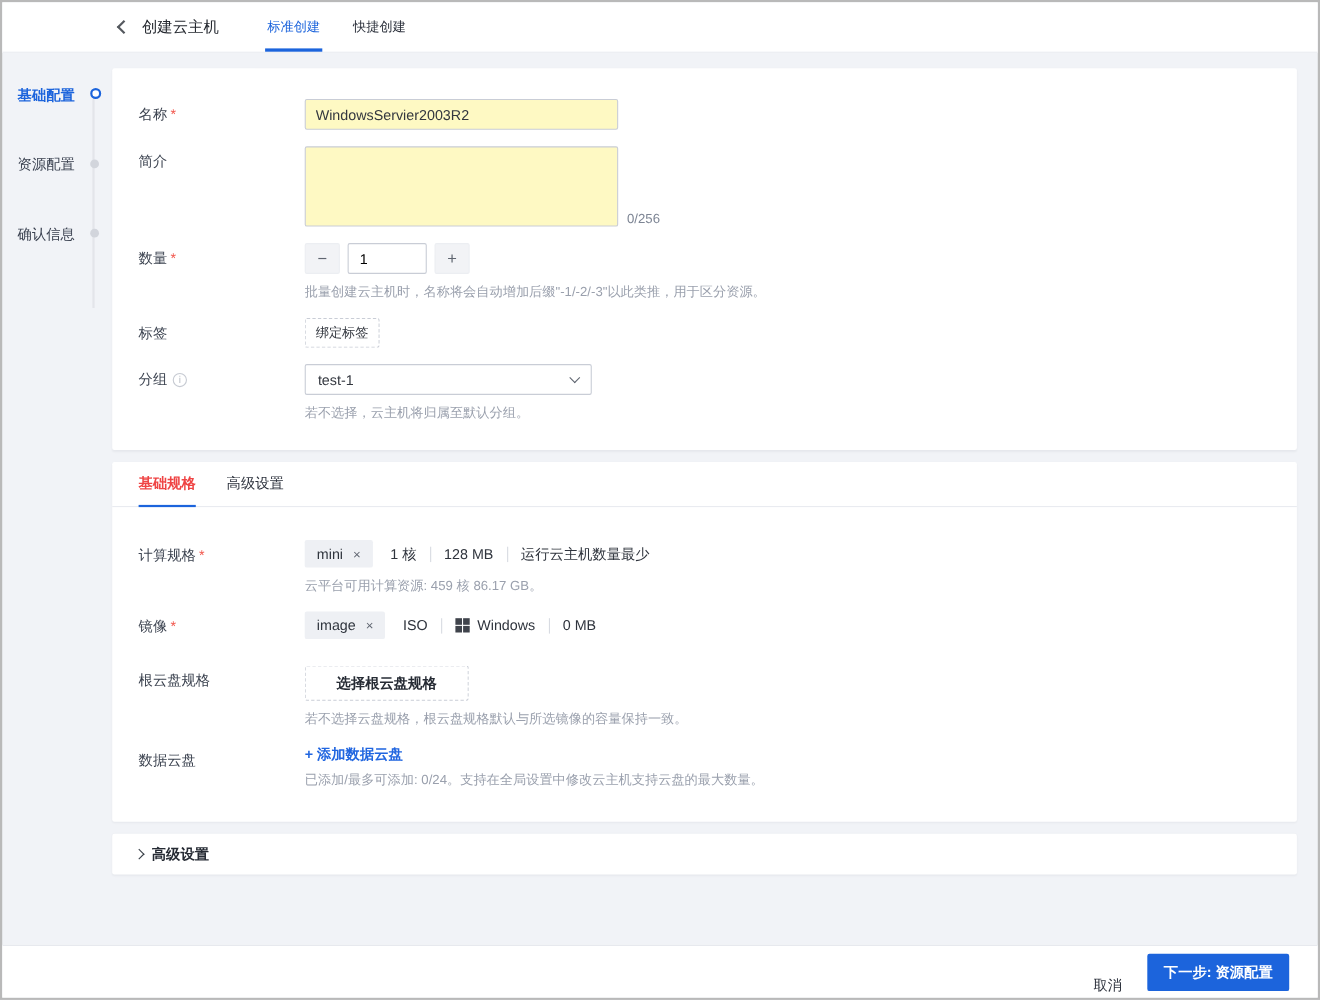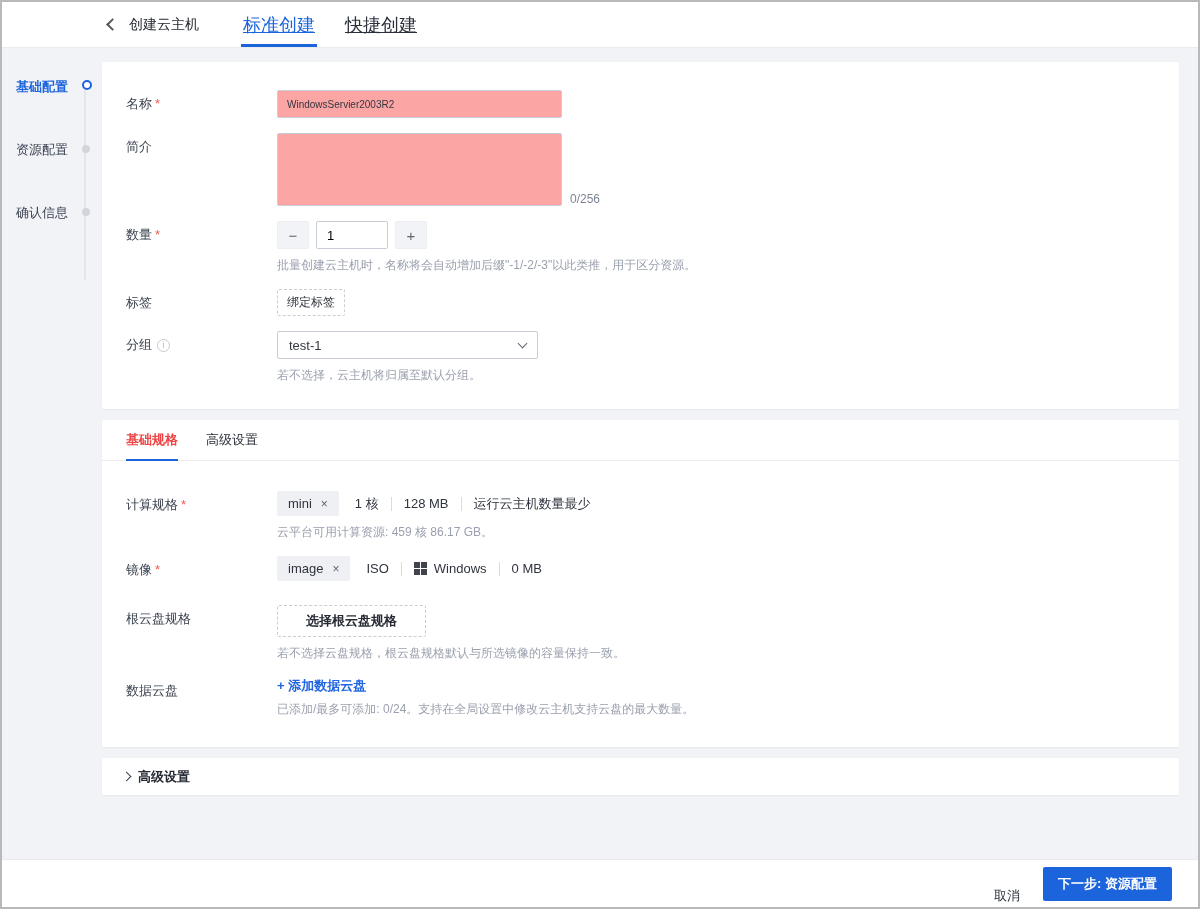--- a/index.html
+++ b/index.html
@@ -12,21 +12,21 @@
     position:relative; overflow:hidden;
   }
   
   .header { height:46px; background:#fff; border-bottom:1px solid #e9ebf0;
     display:flex; align-items:center; padding-left:106px; }
   .back { width:9px; height:9px; border-left:2px solid #55595f; border-bottom:2px solid #55595f;
     transform:rotate(45deg); margin-right:12px; cursor:pointer; }
   .hd-title { font-size:14px; color:#24282f; margin-right:44px; }
   .hd-tabs { display:flex; height:100%; }
   .hd-tab { position:relative; height:100%; display:flex; align-items:center;
-    font-size:18px; color:#2b303b; margin-right:30px; cursor:pointer;text-decoration:underline; }
+    font-size:12px; color:#2b303b; margin-right:30px; cursor:pointer; }
   .hd-tab.active { color:#1c64dc; }
   .hd-tab.active::after { content:""; position:absolute; left:-2px; right:-2px; bottom:0;
     height:3px; background:#1c64dc; }
   
   .steps { position:absolute; left:14px; top:76px; width:74px; }
   .steps::before { content:""; position:absolute; right:4px; top:12px; height:190px;
     width:2px; background:#e3e5ea; }
   .step { height:63px; position:relative; }
   .step-label { font-size:13px; color:#3a4150; }
   .step.active .step-label { color:#1c64dc; font-weight:700; }
@@ -36,21 +36,21 @@
     top:2px; right:-2px; }
   
   .main { margin:14px 19px 0 100px; }
   .card { background:#fff; border-radius:2px; box-shadow:0 1px 2px rgba(30,40,60,.05); }
   .card1 { padding:28px 24px 10px 24px; }
   .row { display:flex; margin-bottom:15px; }
   .lbl { width:151px; padding-top:5px; font-size:13px; color:#3c4350; flex:none; }
   .req { color:#f25a50; margin-left:3px; }
   .field { flex:1; }
   .tin { width:285px; height:28px; border:1px solid #c9cdd6; border-radius:2px;
-    padding:0 9px; font-size:10px; color:#33373f; font-family:inherit; background:#fca5a5; }
+    padding:0 9px; font-size:13px; color:#33373f; font-family:inherit; background:#fef9c3; }
   .tarea-wrap { display:flex; align-items:flex-end; }
   textarea.tin { width:285px; height:73px; resize:none; padding-top:6px; }
   .counter { font-size:12px; color:#7d8594; margin-left:8px; }
   .stepper { display:flex; align-items:center; }
   .sbtn { width:32px; height:28px; background:#f2f3f6; border:1px solid #eceef2;
     border-radius:2px; color:#5f6570; font-size:15px; display:flex; align-items:center;
     justify-content:center; cursor:pointer; user-select:none; }
   .sval { width:72px; height:28px; border:1px solid #c9cdd6; border-radius:2px;
     margin:0 7px; padding:0 10px; font-size:13px; font-family:inherit; }
   .help { font-size:12px; color:#9aa0ad; margin-top:8px; }

